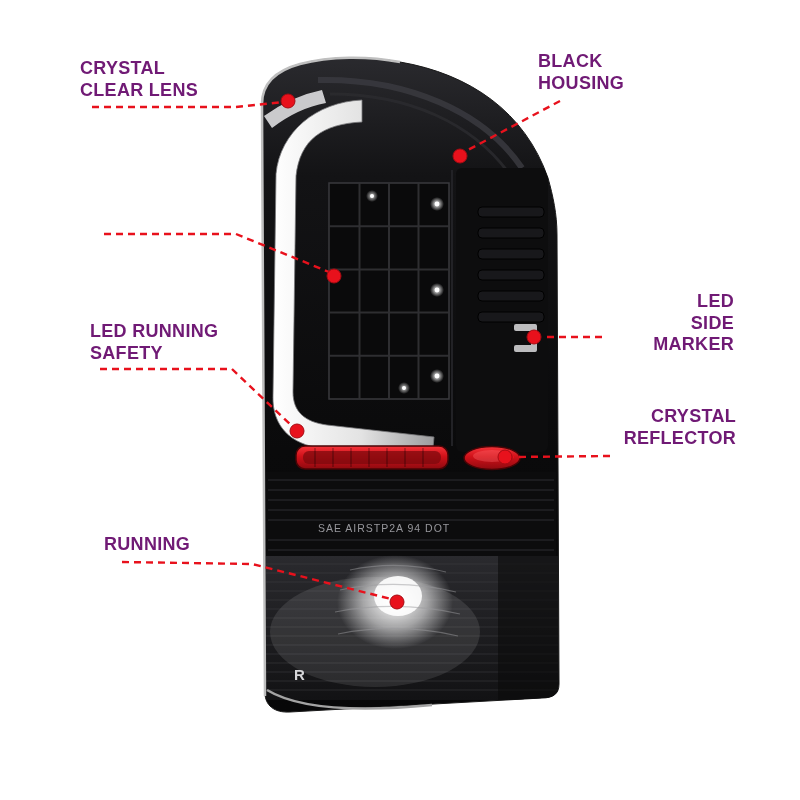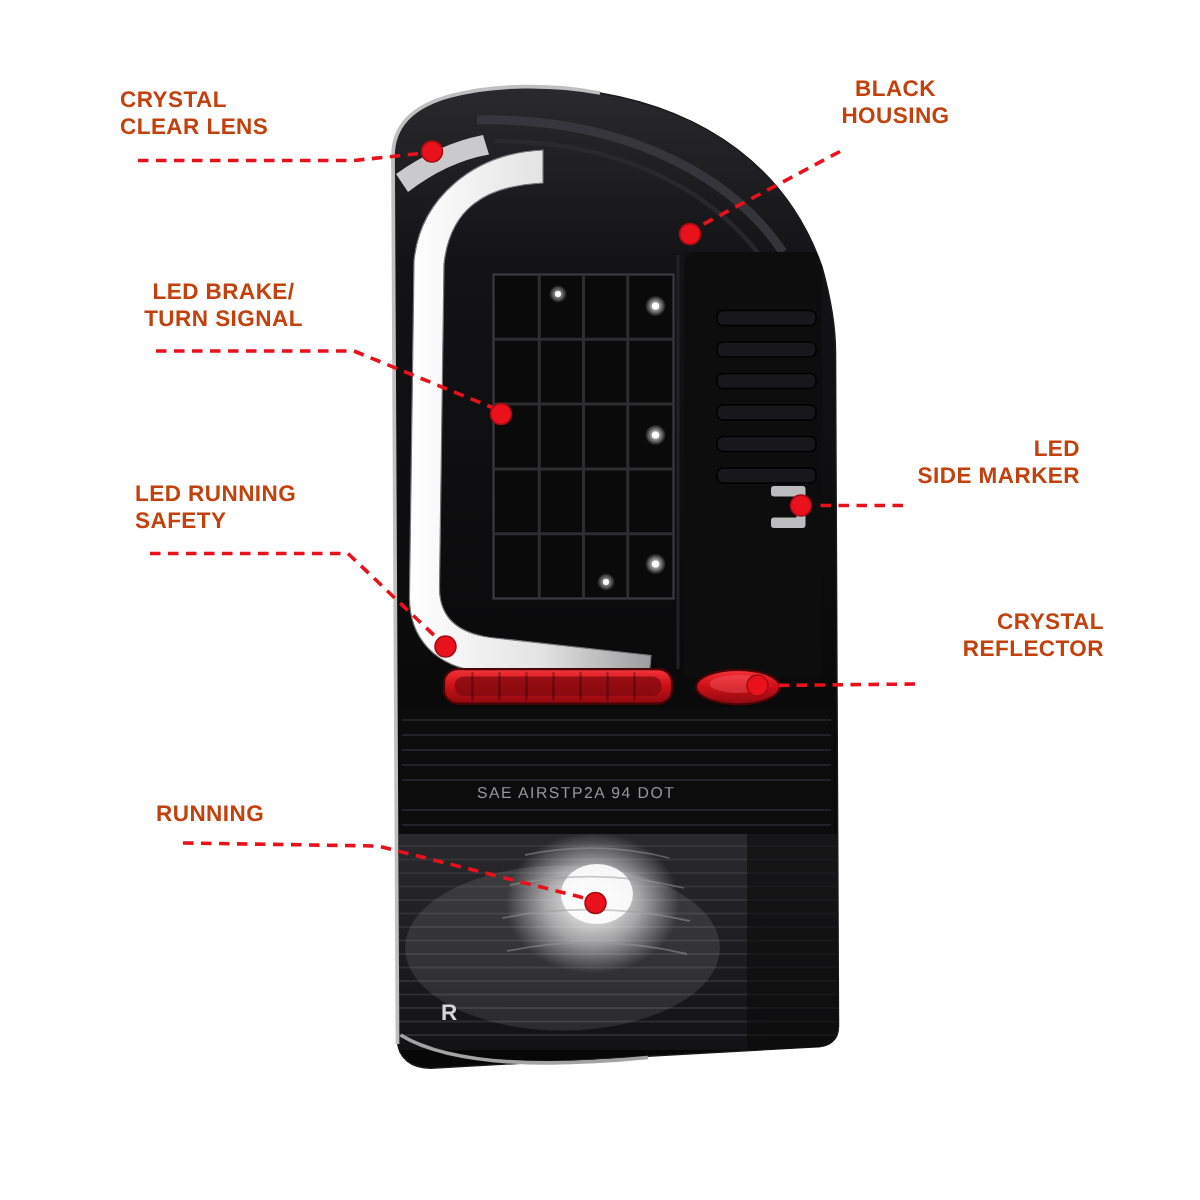--- a/index.html
+++ b/index.html
@@ -6,29 +6,29 @@
   .stage{
     position:relative;
     width:800px;height:800px;
     background:#ffffff;
     font-family:"Liberation Sans", sans-serif;
     overflow:hidden;
   }
   .artwork{position:absolute;left:0;top:0;width:800px;height:800px;}
   .callout{
     position:absolute;
-    font-size:15px;
+    font-size:18px;
     font-weight:700;
     line-height:1.2;
     letter-spacing:.3px;
-    color:#c2410c;
+    color:#701a75;
     white-space:pre-line;
     text-align:left;
   }
-  .callout.center{text-align:center;}
+  .callout.center{}
   .callout.right{text-align:right;}
 </style>
 </head>
 <body>
 
 <div class="stage">
 
   <svg class="artwork" viewBox="0 0 800 800">
     <defs>
       <linearGradient id="gHousing" x1="0" y1="0" x2="0" y2="1">
@@ -174,27 +174,25 @@
       <circle cx="397" cy="602" r="7"></circle>
     </g>
   </svg>
 
   <div class="callout" style="left:80px;top:58px;width:130px">CRYSTAL
 CLEAR LENS</div>
 
   <div class="callout center" style="left:538px;top:51px;width:118px">BLACK
 HOUSING</div>
 
-  <div class="callout center" style="left:73px;top:186px;width:152px">LED BRAKE/
-TURN SIGNAL</div>
 
   <div class="callout" style="left:90px;top:321px;width:140px">LED RUNNING
 SAFETY</div>
 
-  <div class="callout right" style="left:592px;top:291px;width:128px">LED
+  <div class="callout right" style="left:606px;top:291px;width:128px">LED
 SIDE MARKER</div>
 
   <div class="callout right" style="left:612px;top:406px;width:124px">CRYSTAL
 REFLECTOR</div>
 
   <div class="callout" style="left:104px;top:534px;width:110px">RUNNING</div>
 
 </div>
 
 </body></html>

